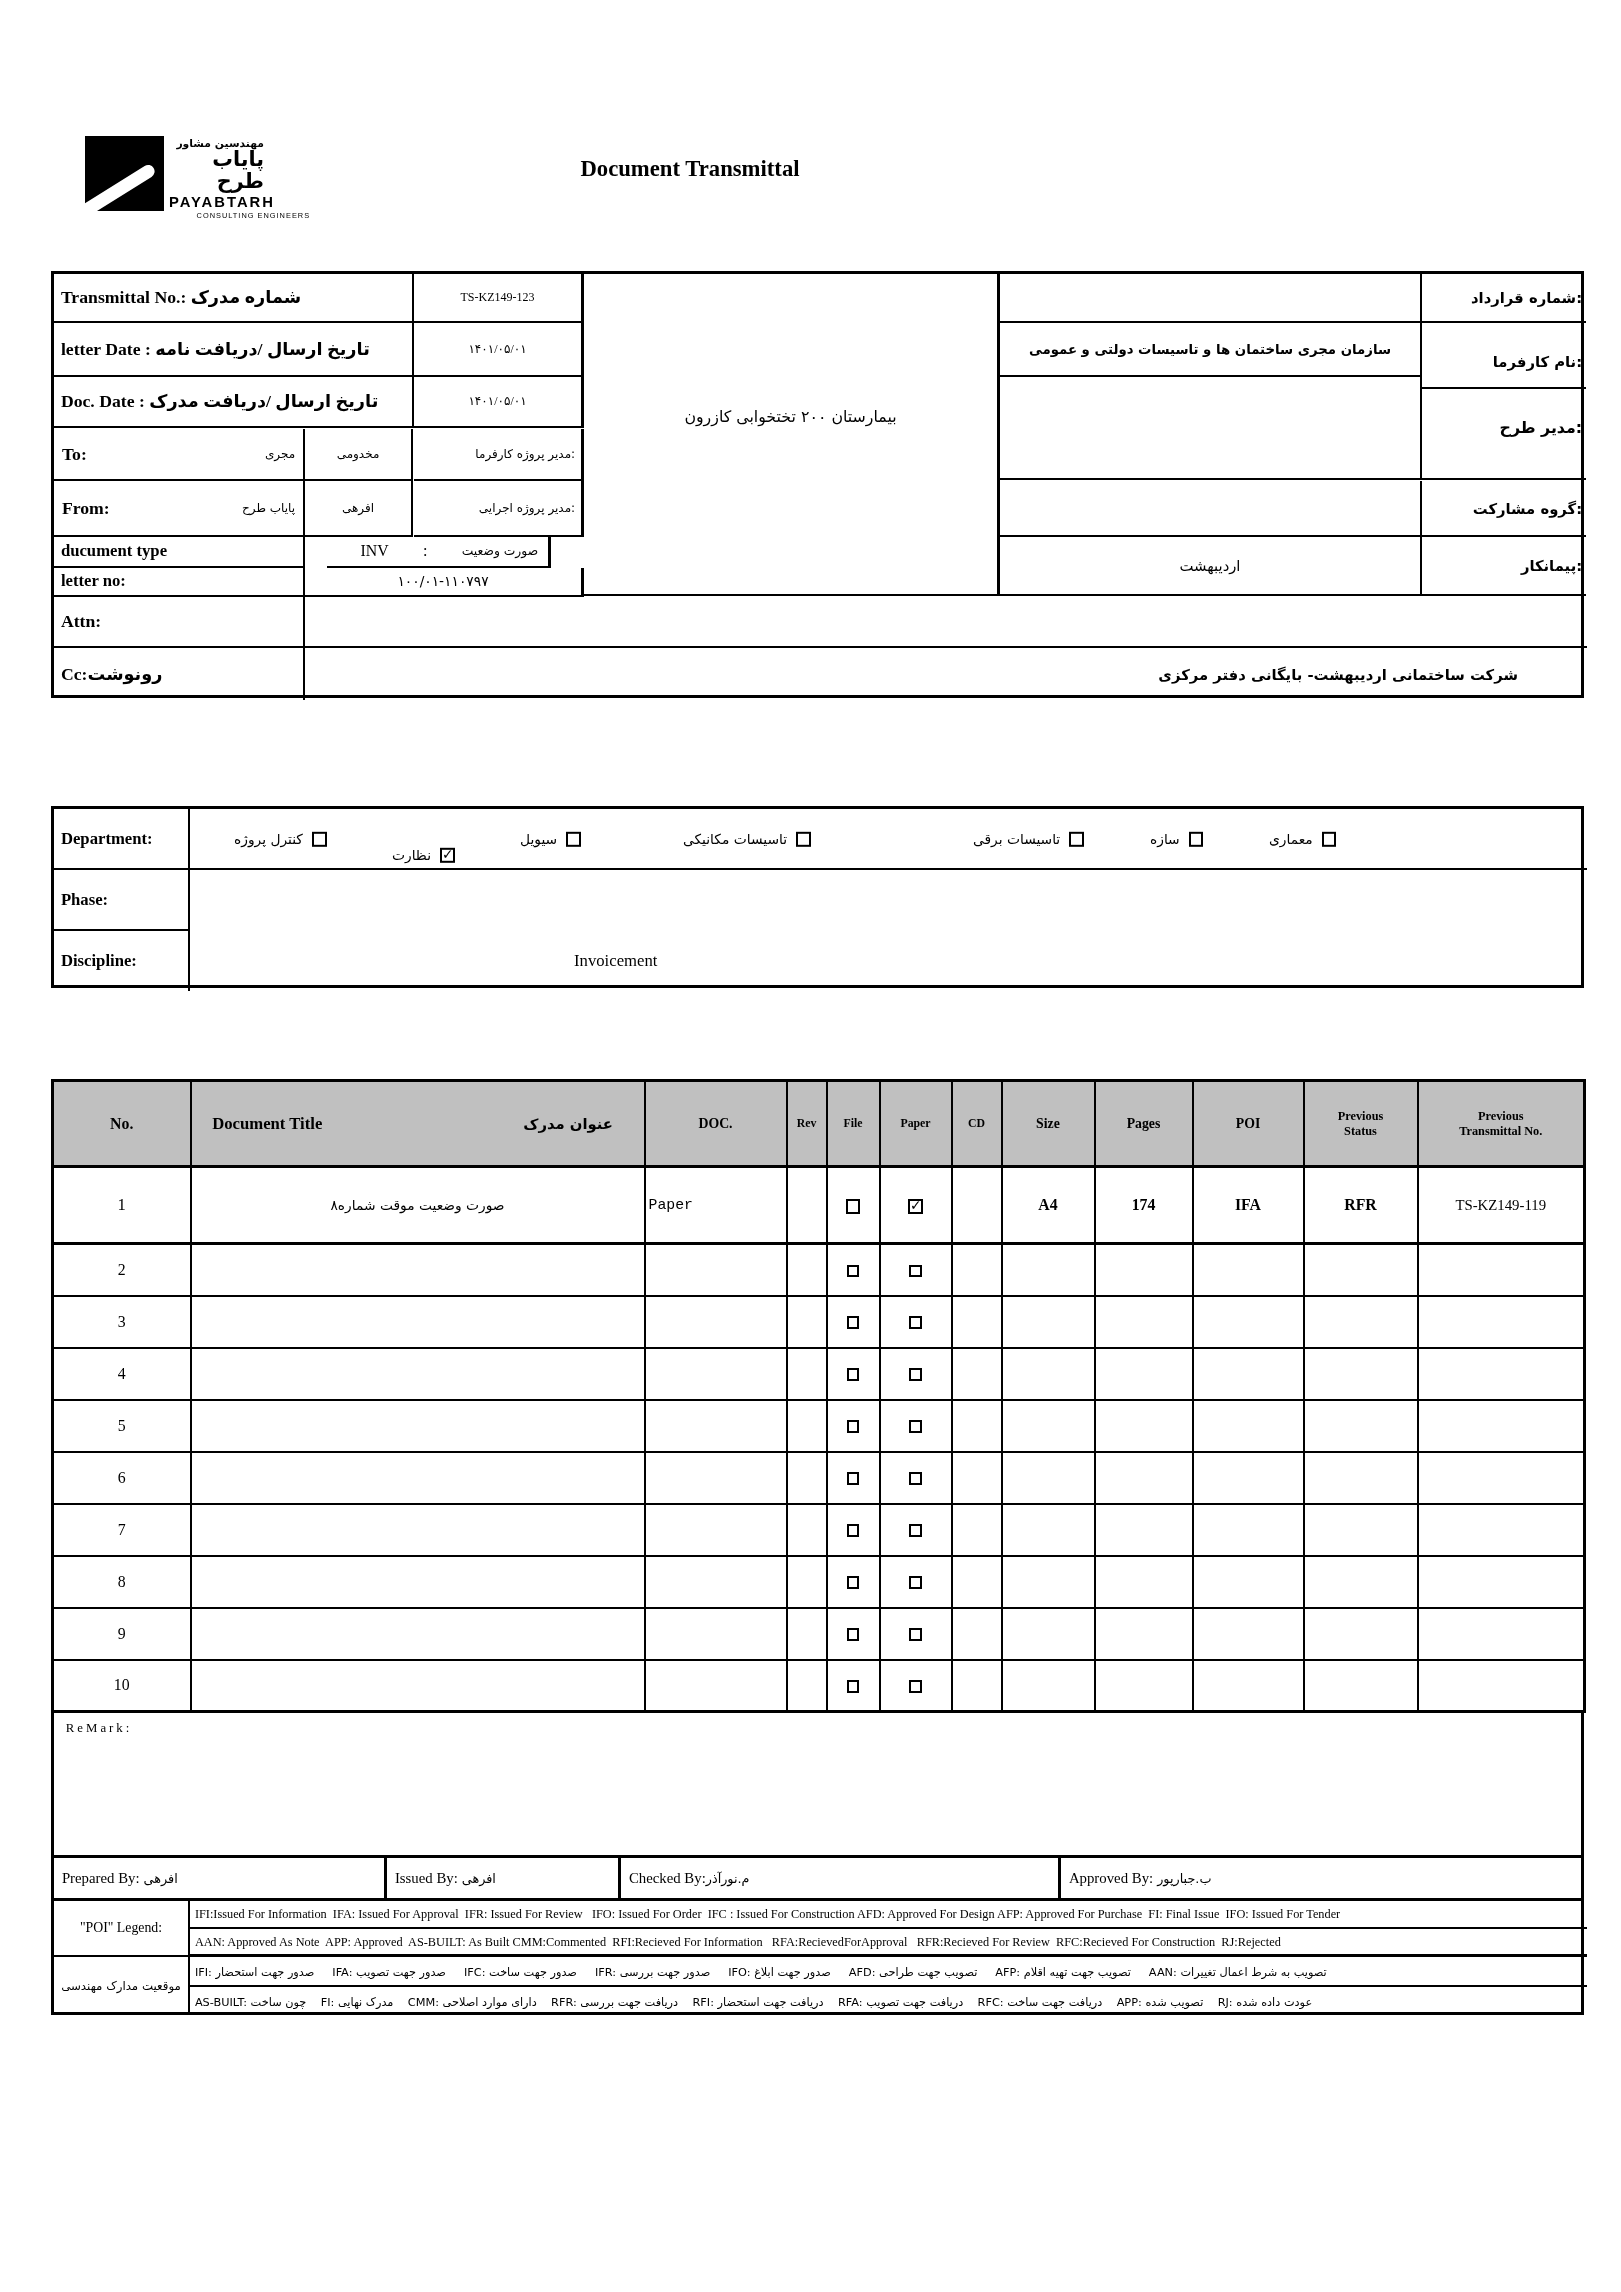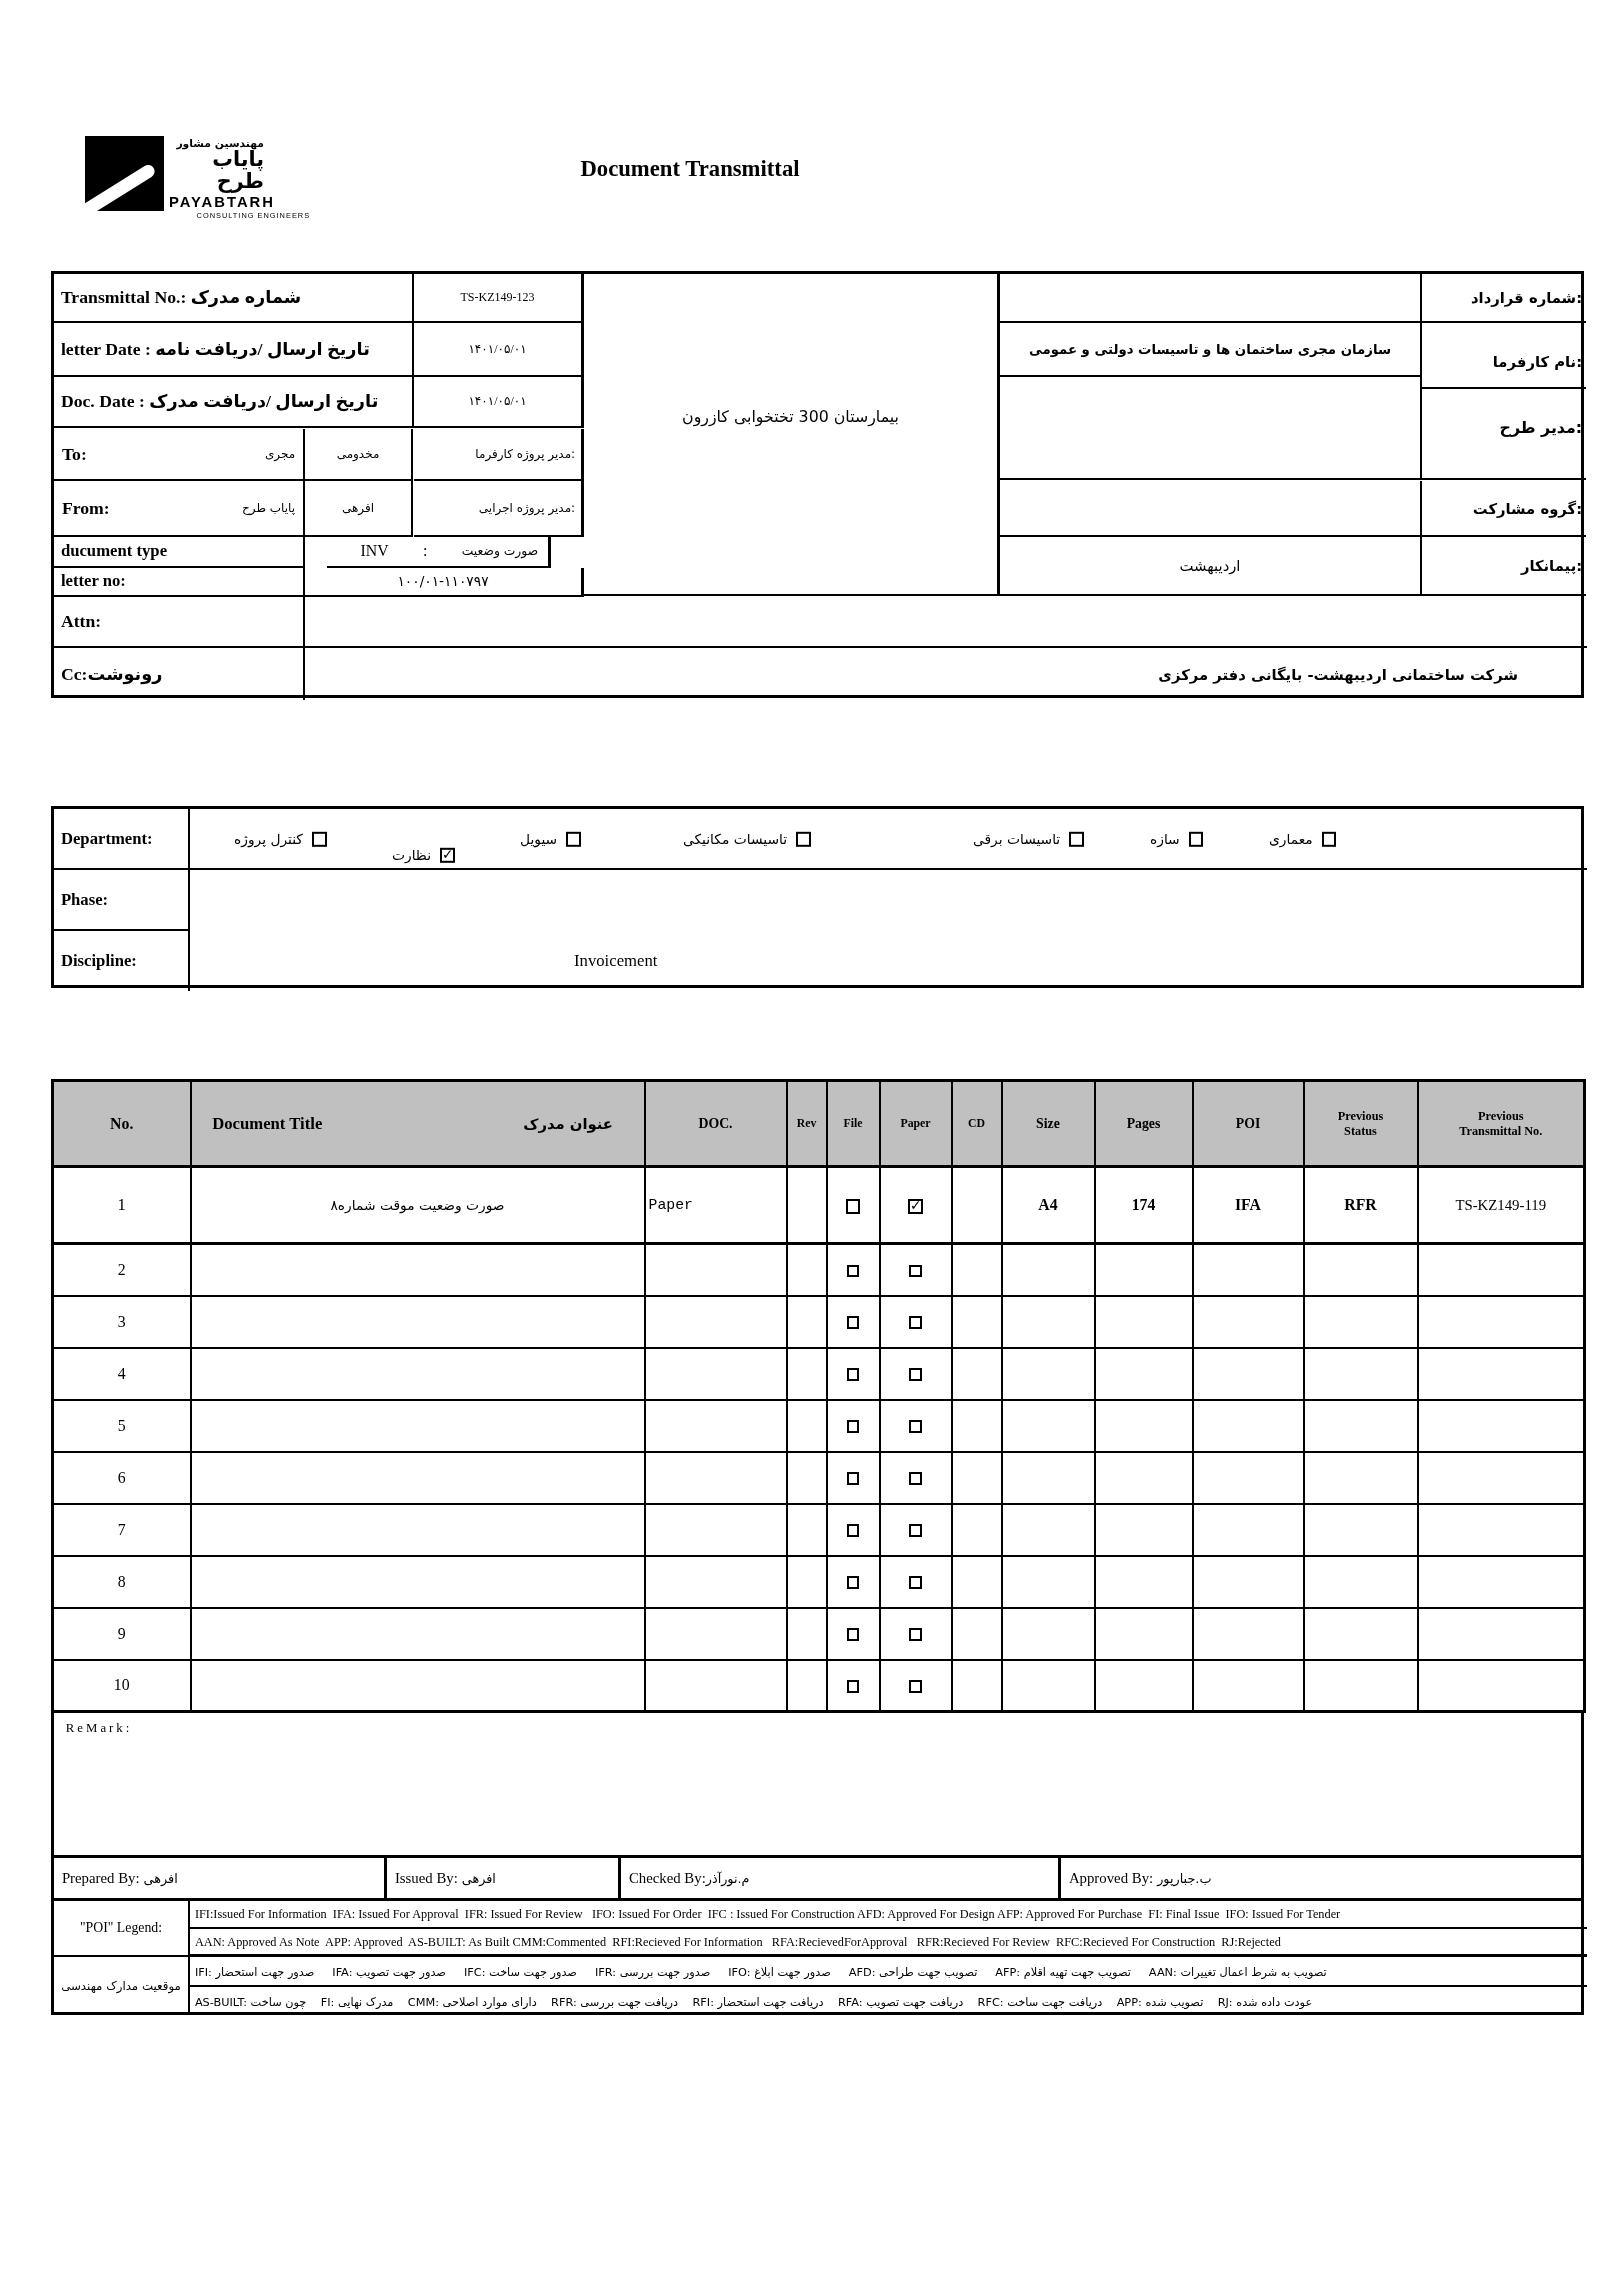--- a/index.html
+++ b/index.html
@@ -109,21 +109,21 @@
 
   <div class="cell" style="left:0;top:322px;width:251px;height:52px;">
       <span class="lbl" data-bind="header.attn_label">Attn:</span>
     </div>
   <div class="cell val" style="left:251px;top:322px;width:1282px;height:52px;border-right:none;" data-bind="header.attn_value"></div>
   <div class="cell noB" style="left:0;top:374px;width:251px;height:52px;">
       <span class="lbl" data-bind="header.cc_label">Cc:رونوشت</span>
     </div>
   <div class="cell noB fa" style="left:251px;top:374px;width:1282px;height:52px;border-right:none;justify-content:flex-end;padding-right:69px;font-weight:bold;font-size:14.8px;" data-bind="header.cc_value">شرکت ساختمانی اردیبهشت- بایگانی دفتر مرکزی</div>
 
-  <div class="cell thickR ctr fa" style="left:530px;top:0;width:416px;height:322px;font-size:15.8px;align-items:flex-start;padding-top:133px;" data-bind="header.project_name">بیمارستان 300 تختخوابی کازرون</div>
+  <div class="cell thickR ctr fa" style="left:530px;top:0;width:416px;height:322px;font-size:15.8px;align-items:flex-start;padding-top:133px;" data-bind="header.project_name">بیمارستان ۲۰۰ تختخوابی کازرون</div>
 
   <div class="cell" style="left:946px;top:0;width:422px;height:49px;" data-bind="header.contract_value"></div>
   <div class="cell noR fa" style="left:1367px;top:0;width:165px;height:49px;justify-content:flex-end;padding-right:3.9px;font-weight:bold;font-size:14.8px;" data-bind="header.contract_label">شماره قرارداد:</div>
 
   <div class="cell ctr fa" style="left:946px;top:49px;width:422px;height:54px;font-size:13.3px;font-weight:bold;" data-bind="header.client_value">سازمان مجری ساختمان ها و تاسیسات دولتی و عمومی</div>
   <div class="cell noR fa" style="left:1367px;top:61px;width:165px;height:54px;justify-content:flex-end;padding-right:3.9px;font-weight:bold;font-size:14.8px;" data-bind="header.client_label">نام کارفرما:</div>
 
   <div class="cell" style="left:946px;top:103px;width:422px;height:103px;" data-bind="header.pm_value"></div>
   <div class="cell noR fa" style="left:1367px;top:103px;width:165px;height:103px;justify-content:flex-end;padding-right:3.9px;font-weight:bold;font-size:15.8px;" data-bind="header.pm_label">مدیر طرح:</div>
 

